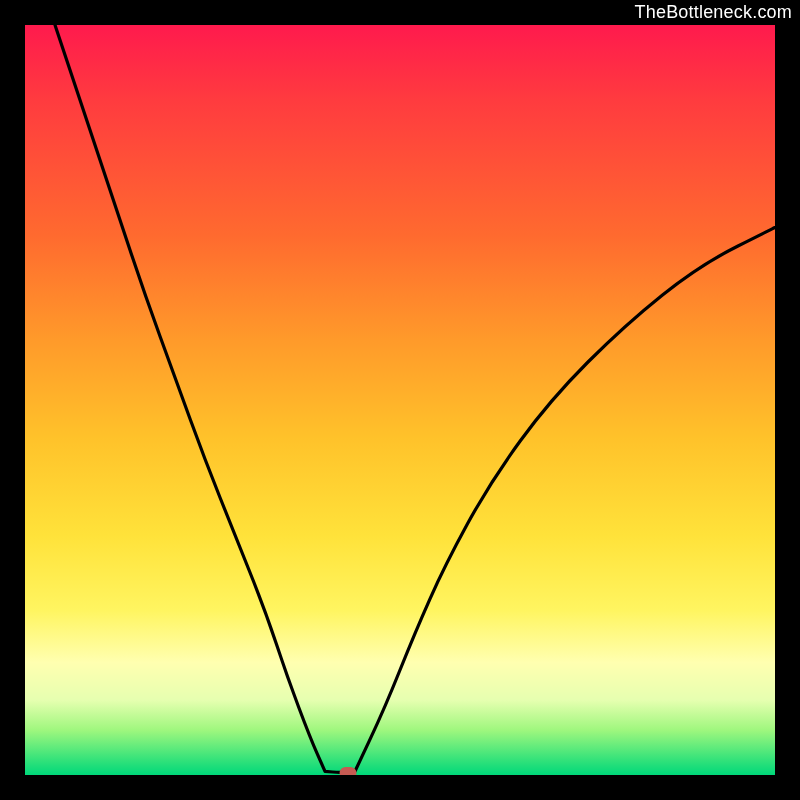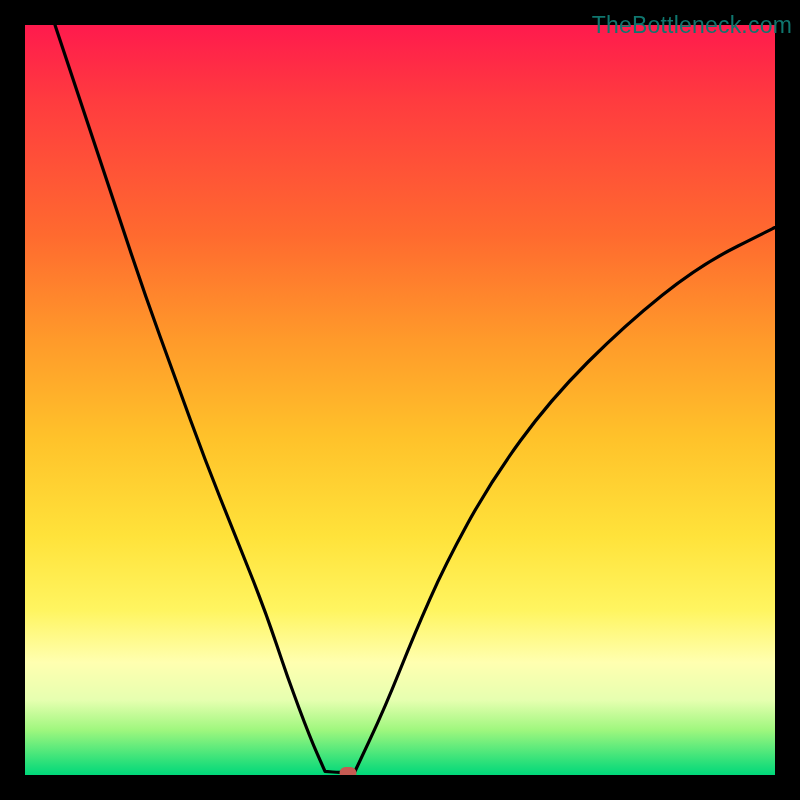--- a/index.html
+++ b/index.html
@@ -54,24 +54,24 @@
   .marker {
     position: absolute;
     width: 17px;
     height: 12px;
     background: #c65a52;
     border-radius: 6px;
     transform: translate(-50%, -50%);
   }
   .watermark {
     position: absolute;
-    top: 12px;
+    top: 2px;
     right: 8px;
-    color: #0f766e;
-    font-size: 23px;
+    color: #ffffff;
+    font-size: 18px;
     letter-spacing: 0.2px;
     user-select: none;
   }
 </style>
 </head>
 <body>
 
 <div class="plot-area"></div>
 
 <svg class="curve" viewBox="0 0 750 750" preserveAspectRatio="none">

